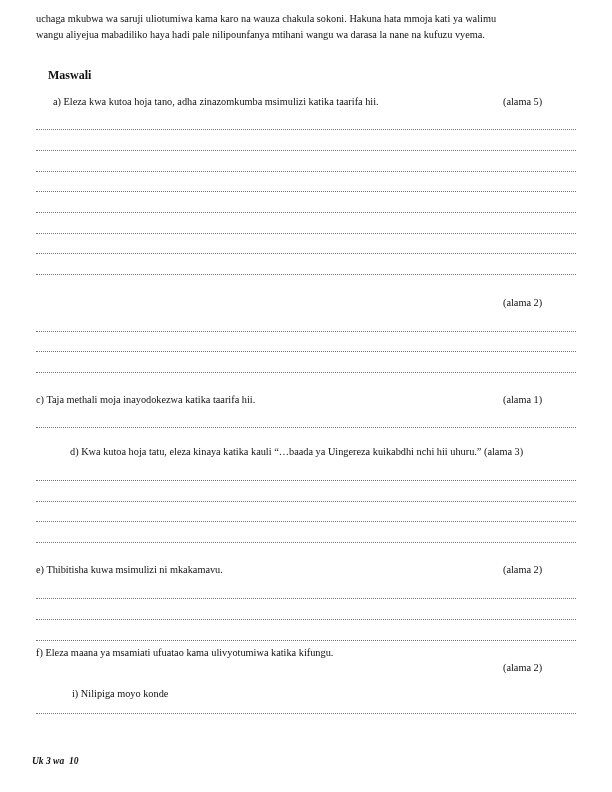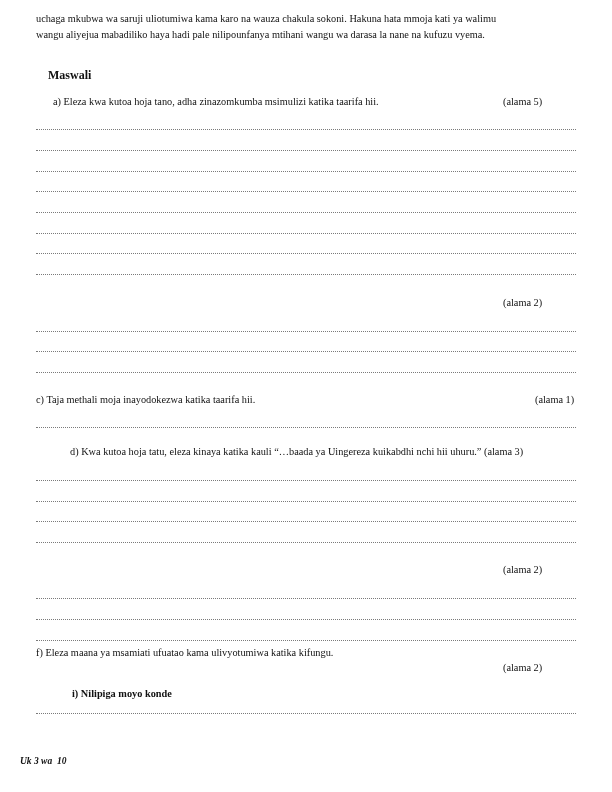--- a/index.html
+++ b/index.html
@@ -53,21 +53,21 @@
       white-space: nowrap;
       line-height: 13px;
     }
     .dotline {
       left: 36px;
       width: 540px;
       height: 0;
       border-top: 1px dotted #7a7a7a;
     }
     .footer {
-      left: 20px;
+      left: 32px;
       font-size: 9.5px;
       font-weight: bold;
       font-style: italic;
       white-space: pre;
     }
   </style>
 </head>
 <body>
 
 <div class="page">
@@ -87,34 +87,35 @@
   <div class="abs dotline" style="top:233px;"></div>
   <div class="abs dotline" style="top:253px;"></div>
   <div class="abs dotline" style="top:274px;"></div>
 
   <div class="abs marks" style="top:296px;">(alama 2)</div>
   <div class="abs dotline" style="top:331px;"></div>
   <div class="abs dotline" style="top:351px;"></div>
   <div class="abs dotline" style="top:372px;"></div>
 
   <div class="abs q" style="top:393px;text-align:center;">c) Taja methali moja inayodokezwa katika taarifa hii.</div>
-  <div class="abs marks" style="top:393px;margin-left:32px;">(alama 1)</div>
+  <div class="abs marks" style="top:393px;">(alama 1)</div>
   <div class="abs dotline" style="top:427px;"></div>
 
   <div class="abs q" style="top:445px;margin-left:34px;">d) Kwa kutoa hoja tatu, eleza kinaya katika kauli “…baada ya Uingereza kuikabdhi nchi hii uhuru.” (alama 3)</div>
   <div class="abs dotline" style="top:480px;"></div>
   <div class="abs dotline" style="top:501px;"></div>
   <div class="abs dotline" style="top:521px;"></div>
   <div class="abs dotline" style="top:542px;"></div>
 
+  <div class="abs q" style="top:563px;">e) Thibitisha kuwa msimulizi ni mkakamavu.</div>
   <div class="abs marks" style="top:563px;">(alama 2)</div>
   <div class="abs dotline" style="top:598px;"></div>
   <div class="abs dotline" style="top:619px;"></div>
   <div class="abs dotline" style="top:640px;"></div>
 
   <div class="abs q" style="top:646px;">f) Eleza maana ya msamiati ufuatao kama ulivyotumiwa katika kifungu.</div>
   <div class="abs marks" style="top:661px;">(alama 2)</div>
-  <div class="abs sub" style="top:687px;font-weight:bold;">i) Nilipiga moyo konde</div>
+  <div class="abs sub" style="top:687px;">i) Nilipiga moyo konde</div>
   <div class="abs dotline" style="top:713px;"></div>
 
   <div class="abs footer" style="top:756px;">Uk 3 wa  10</div>
 
 </div>
 
 </body></html>

